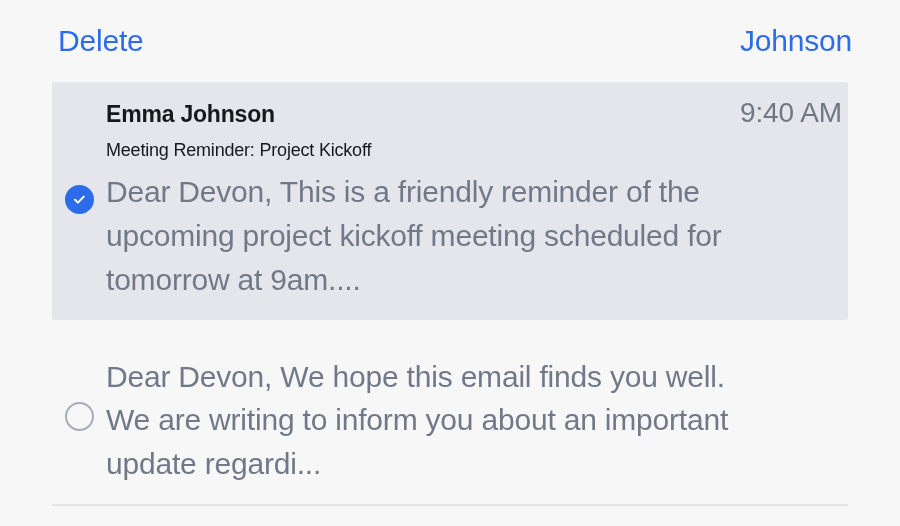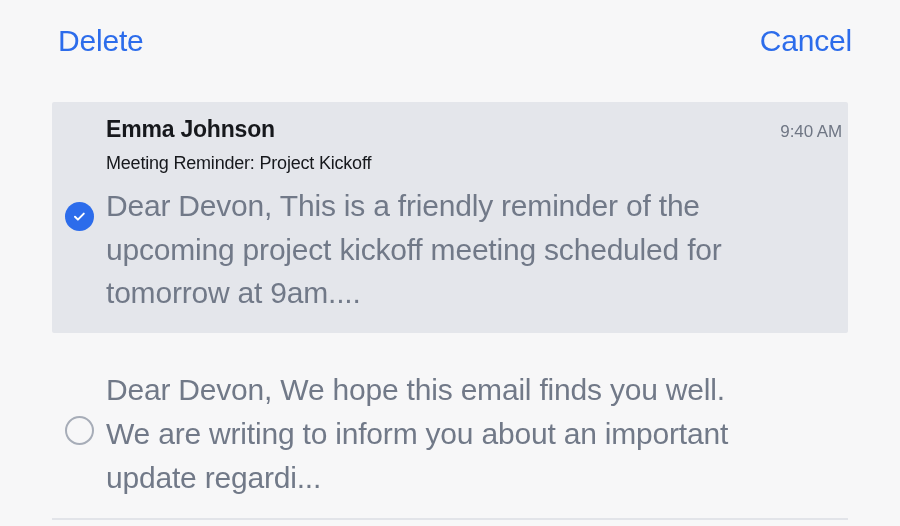--- a/index.html
+++ b/index.html
@@ -49,21 +49,20 @@
     line-height: 1;
     white-space: nowrap;
   }
 
   
   .list {
     position: absolute;
     top: 82px;
     left: 0;
     width: 900px;
-    margin-top: 20px;
   }
 
   .row {
     position: relative;
     display: flex;
     align-items: flex-start;
     margin: 0 52px;
     padding: 14px 0 18px 0;
     border-radius: 2px;
   }
@@ -130,21 +129,21 @@
     color: #16181c;
     letter-spacing: -0.2px;
     line-height: 1.18;
     white-space: nowrap;
     overflow: hidden;
     text-overflow: ellipsis;
   }
 
   .time {
     flex: 0 0 auto;
-    font-size: 17px;
+    font-size: 28px;
     font-weight: 400;
     color: #6f7684;
     letter-spacing: -0.1px;
     line-height: 1.2;
     white-space: nowrap;
   }
 
   .subject {
     margin-top: 10px;
     font-size: 18px;
@@ -175,21 +174,21 @@
 
   .spacer-top { height: 12px; }
 </style>
 </head>
 <body>
 
 <div id="screen">
 
   <div class="toolbar">
     <button class="toolbar-btn">Delete</button>
-    <button class="toolbar-btn">Cancel</button>
+    <button class="toolbar-btn">Johnson</button>
   </div>
 
   <div class="list">
 
     <div class="row selected">
       <div class="check-col">
         <span class="checkbox checked">
           <svg class="tick" viewBox="0 0 16 16" aria-hidden="true">
             <path d="M3.2 8.3 L6.3 11.3 L12.6 4.9" fill="none" stroke="#ffffff" stroke-width="2.1" stroke-linecap="round" stroke-linejoin="round"></path>
           </svg>

